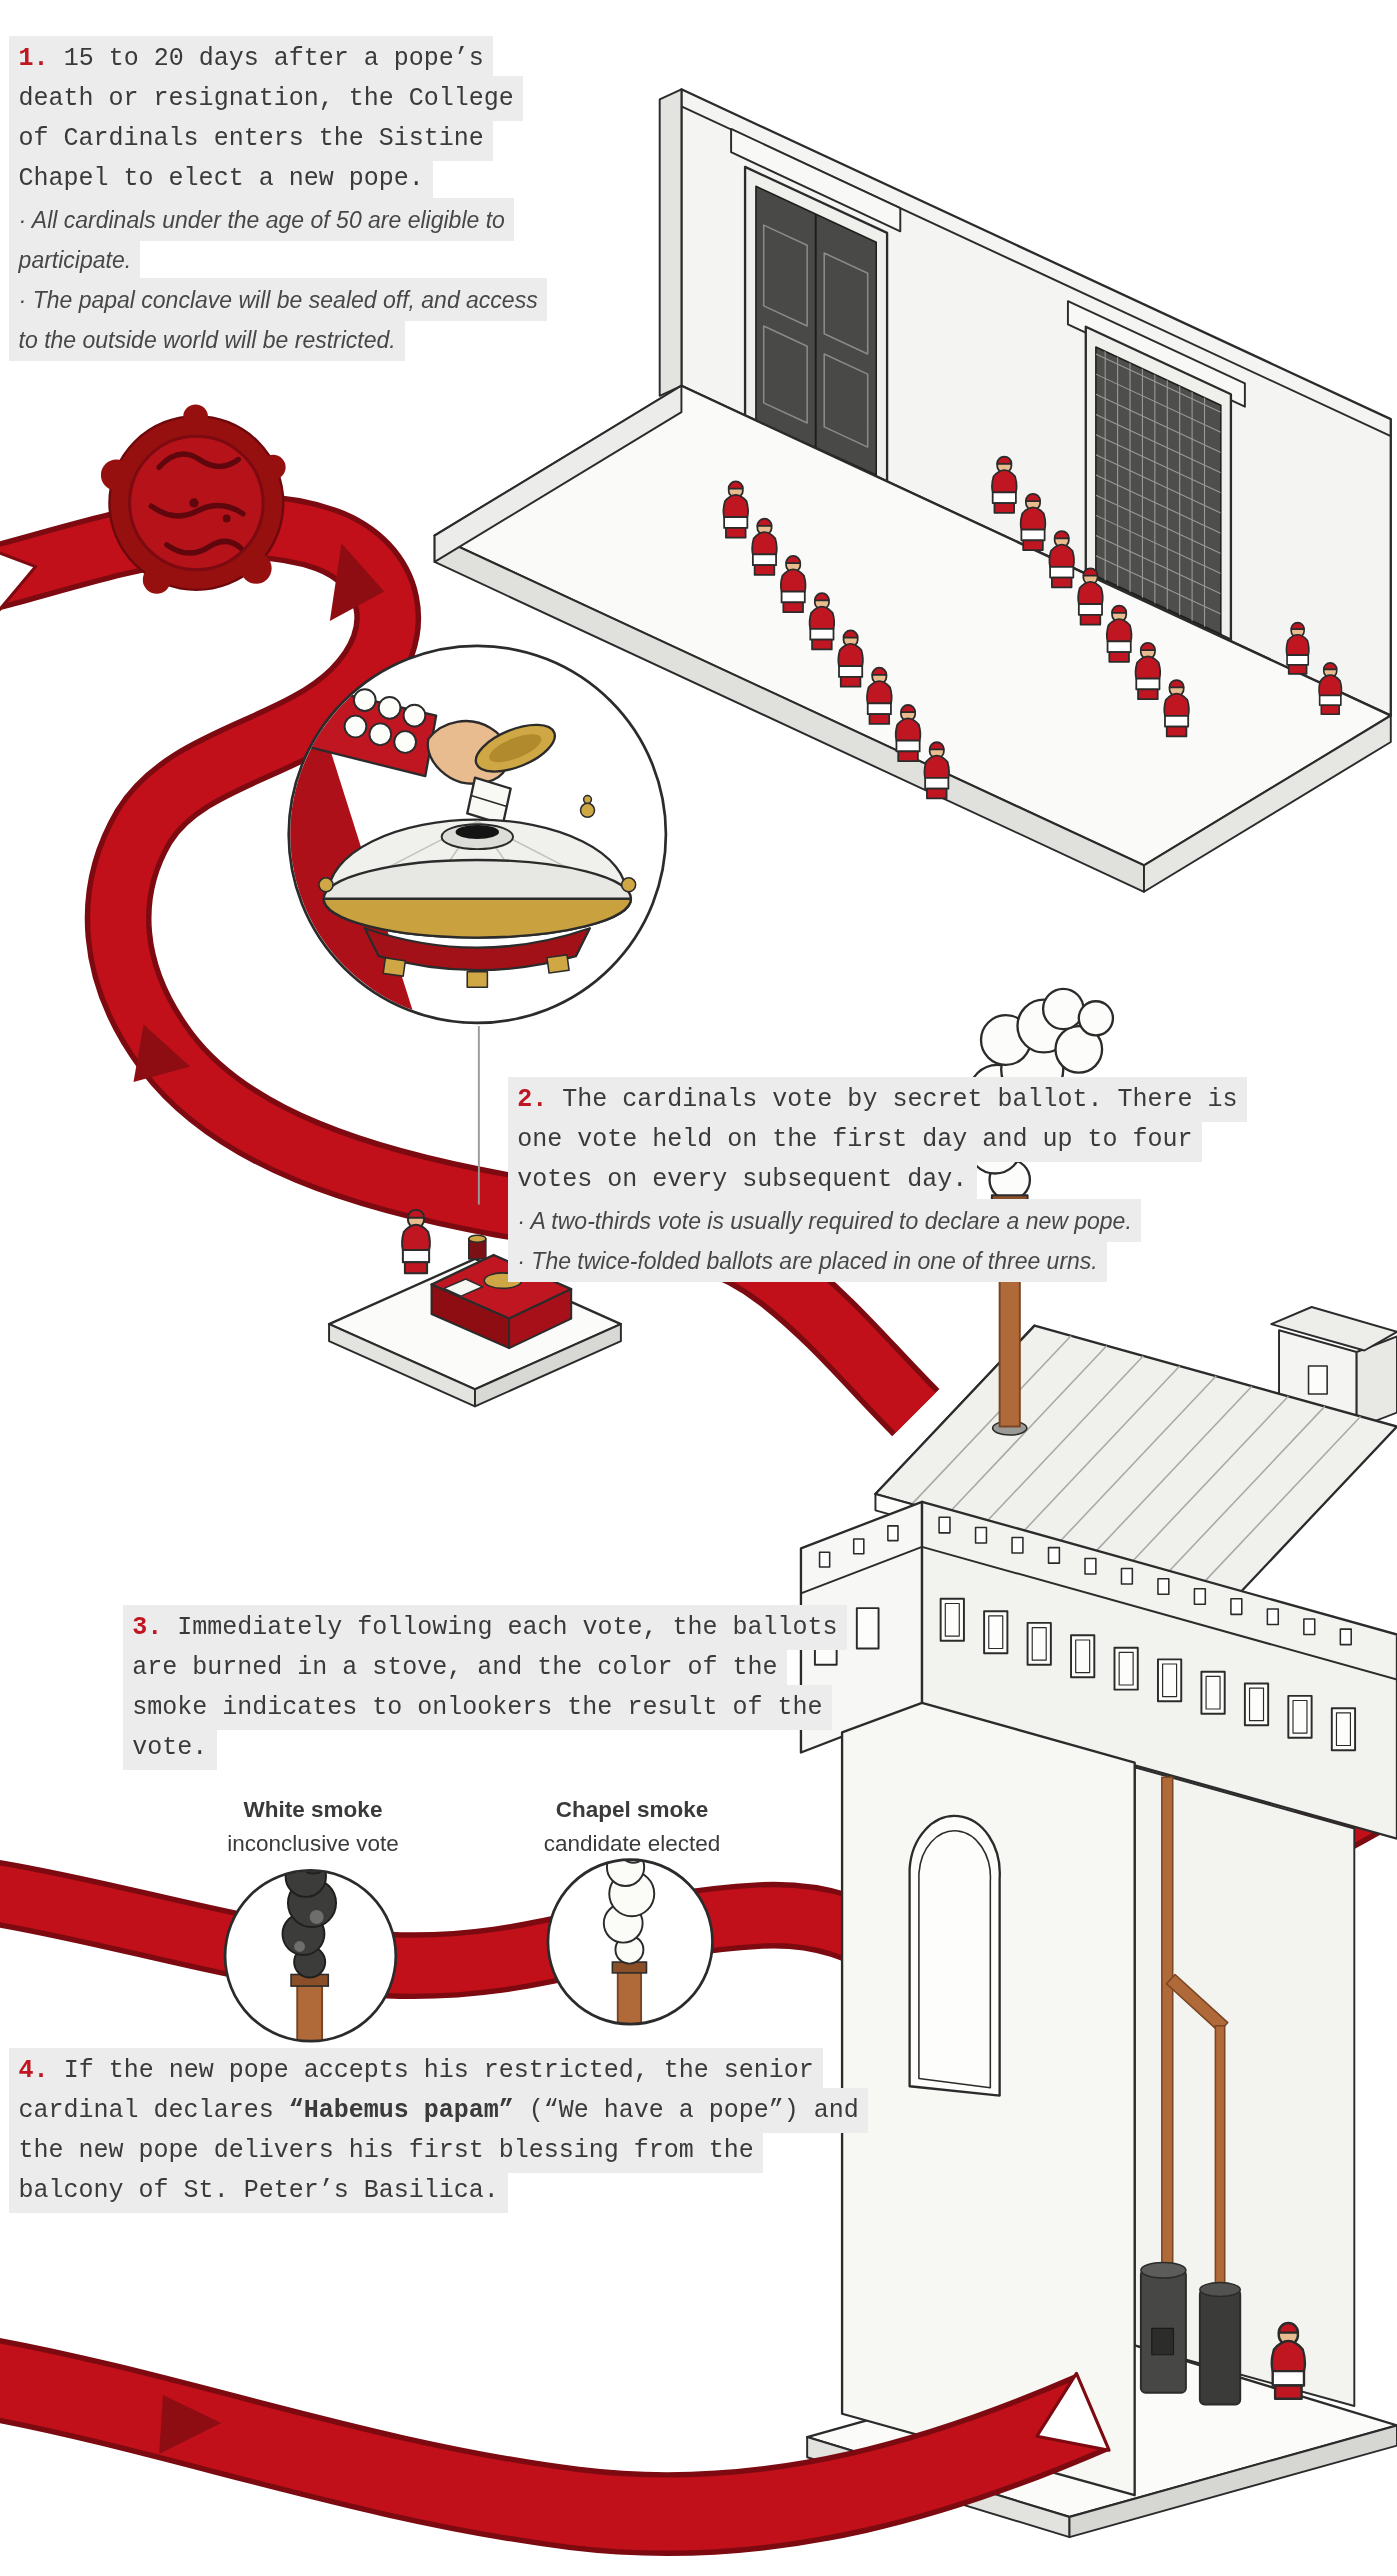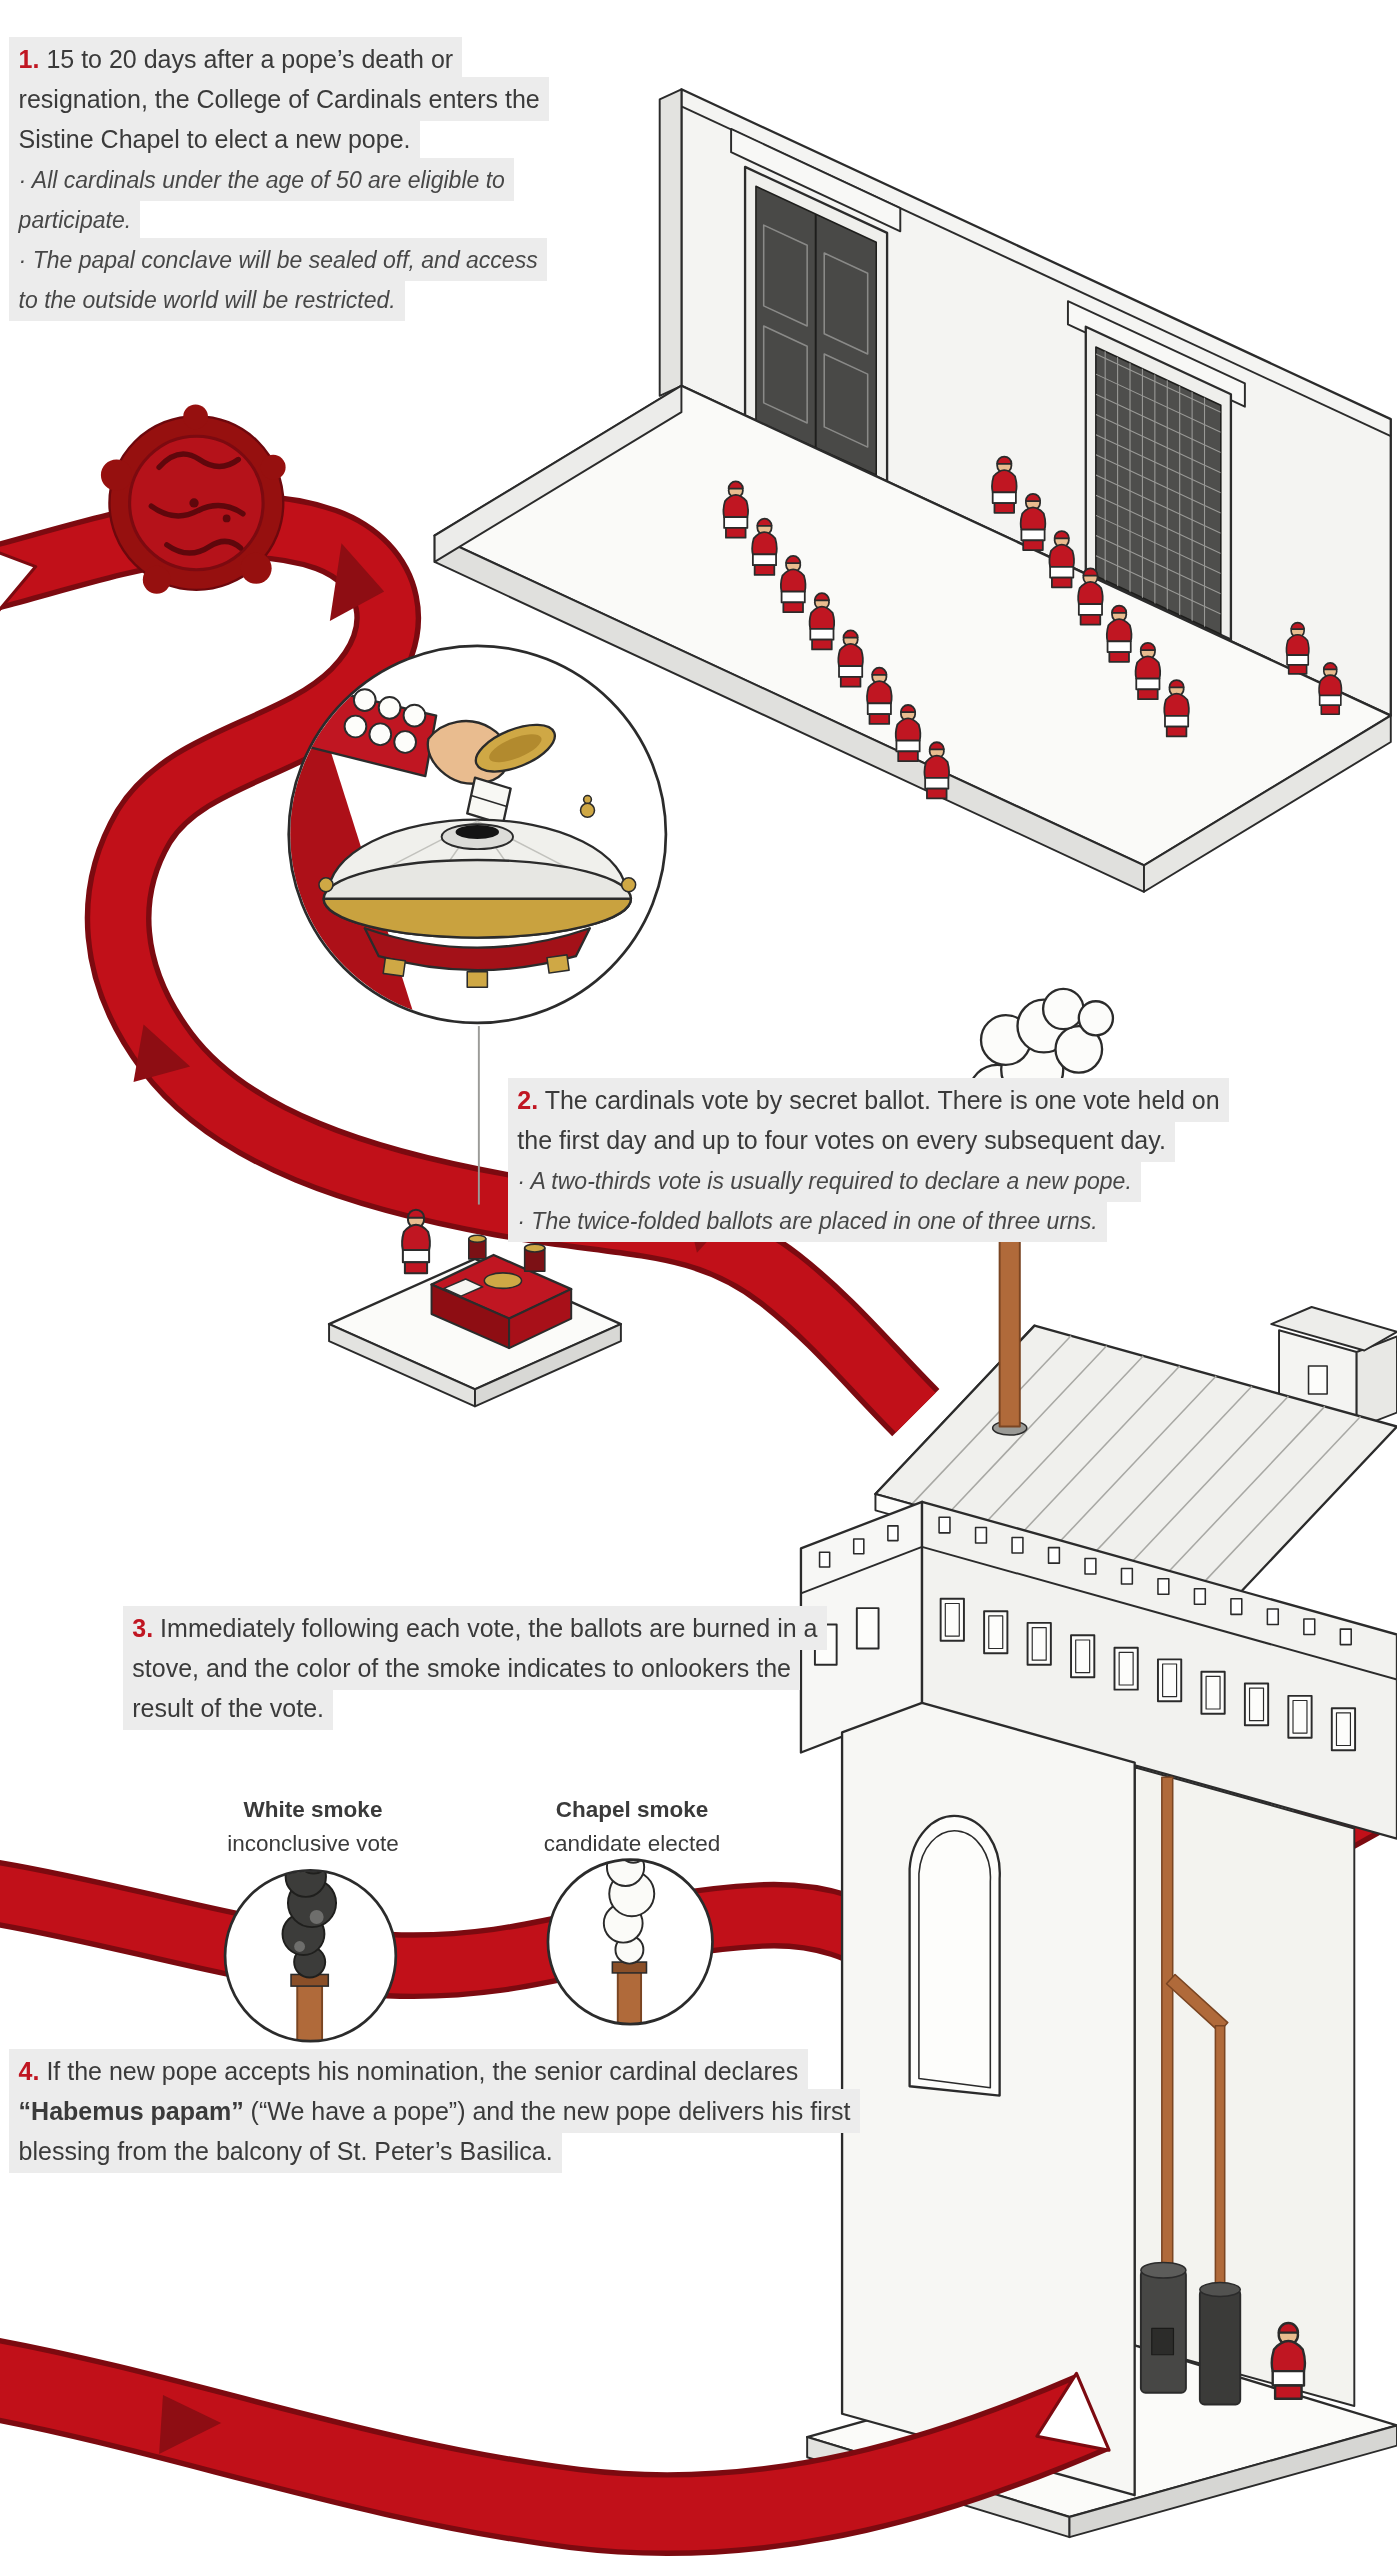--- a/index.html
+++ b/index.html
@@ -1,21 +1,21 @@
 <!DOCTYPE html>
 <html style="font-size:12.4px"><head>
 <meta charset="utf-8">
 <style>
   html,body{margin:0;padding:0;background:#ffffff;}
   #canvas{position:relative;width:1397px;height:2576px;overflow:hidden;background:#ffffff;
           font-family:"Liberation Sans", sans-serif;}
   #art{position:absolute;left:0;top:0;z-index:0;}
   .panel{position:absolute;z-index:2;color:#3a3a3a;}
   .panel p{margin:0;}
-  .panel p.main{font-size:25px;line-height:40px;font-weight:400;}
+  .panel p.main{font-size:25px;line-height:40px;font-weight:400;font-family:Liberation Mono, monospace;}
   .panel p.note{font-size:23px;line-height:40px;font-style:italic;color:#474747;}
   .hl{background:#ececec;padding:7.8px 9.3px;-webkit-box-decoration-break:clone;box-decoration-break:clone;}
   .hlnote{background:#ececec;padding:8.5px 9.3px;-webkit-box-decoration-break:clone;box-decoration-break:clone;}
   .num{color:#c01622;font-weight:bold;font-style:normal;}
   .legend{position:absolute;z-index:2;width:256px;text-align:center;color:#3a3a3a;}
   .legend-title{font-size:22.5px;font-weight:bold;line-height:34px;}
   .legend-sub{font-size:22.5px;line-height:34px;}
 </style>
 </head>
 <body>
@@ -400,17 +400,17 @@
   <div class="legend" style="left:185px;top:1793px;">
     <div class="legend-title">White smoke</div>
     <div class="legend-sub">inconclusive vote</div>
   </div>
   <div class="legend" style="left:504px;top:1793px;">
     <div class="legend-title">Chapel smoke</div>
     <div class="legend-sub">candidate elected</div>
   </div>
 
   <div class="panel" style="left:9.3px;top:2051px;width:854px;">
-    <p class="main"><span class="hl"><b class="num">4.</b> <span>If the new pope accepts his nomination, the senior cardinal declares </span><b>“Habemus papam”</b><span> (“We have a pope”) and the new pope delivers his first blessing from the balcony of St. Peter’s Basilica.</span></span></p>
+    <p class="main"><span class="hl"><b class="num">4.</b> <span>If the new pope accepts his restricted, the senior cardinal declares </span><b>“Habemus papam”</b><span> (“We have a pope”) and the new pope delivers his first blessing from the balcony of St. Peter’s Basilica.</span></span></p>
   </div>
 
 </div>
 
 
 </body></html>

